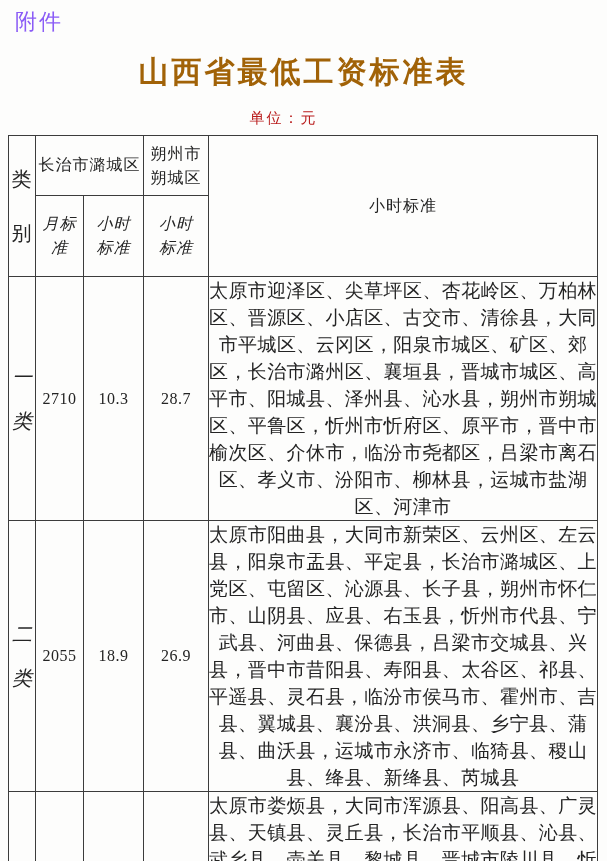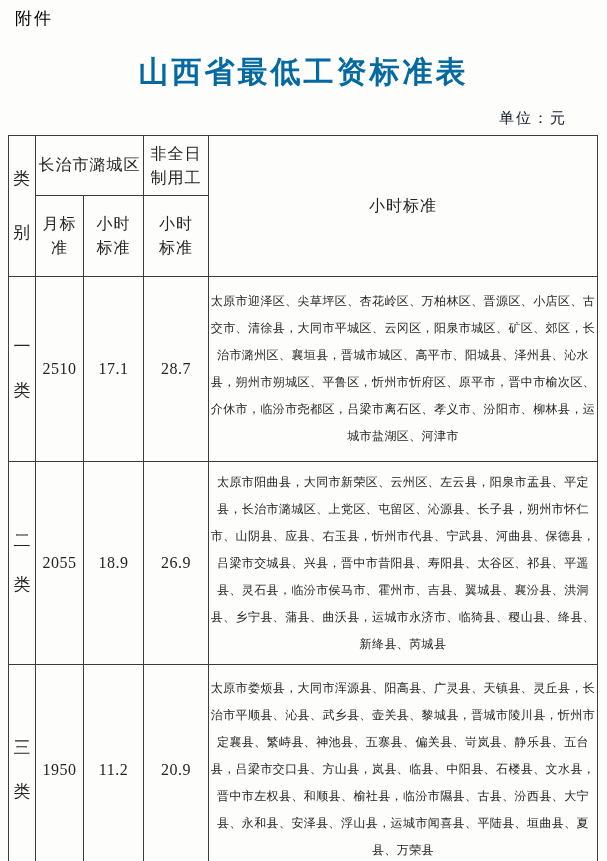--- a/index.html
+++ b/index.html
@@ -7,33 +7,33 @@
     width:607px; height:861px;
     background:#fdfdfc;
     color:#222;
     font-family:"Liberation Serif","DejaVu Serif",serif;
     position:relative;
     -webkit-font-smoothing:antialiased;
   }
   .attachment {
     position:absolute; top:7px; left:15px;
     font-family:"Liberation Sans","DejaVu Sans",sans-serif;
-    font-size:17px; color:#000000; letter-spacing:2px;
+    font-size:22px; color:#8b5cf6; letter-spacing:2px;
   }
   .title {
     padding-top:52px;
     text-align:center;
     font-size:30px; font-weight:bold;
-    letter-spacing:3px; color:#0369a1;
+    letter-spacing:3px; color:#a16207;
   }
   .unit-note {
-    text-align:right;
+    text-align:center;
     padding-right:40px;
     margin-top:16px; margin-bottom:7px;
-    font-size:15px; color:#0f172a; letter-spacing:2px;
+    font-size:15px; color:#b91c1c; letter-spacing:2px;
   }
   table.wage {
     border-collapse:collapse;
     table-layout:fixed;
     margin-left:8px;
     width:589px;
     background:#fdfdfc;
   }
   table.wage td, table.wage th {
     border:1.4px solid #3c3c3c;
@@ -47,40 +47,40 @@
   tr.hr1 { height:60px; }
   tr.hr2 { height:52px; }
   tr.r1  { height:185px; }
   tr.r2  { height:203px; }
   tr.r3  { height:210px; }
   .hdr { font-size:16px; letter-spacing:1px; }
   
   .stack2 {
     width:1.25em; margin:0 auto;
     word-break:break-all;
-    font-size:17px;
+    font-size:20px;
   }
   .cat-header .stack2 { line-height:54px; }
-  .cat-cell   .stack2 { line-height:44px; }
+  .cat-cell   .stack2 { line-height:44px;font-style:italic; }
   .sub2 {
     width:2.35em; margin:16px auto;
     word-break:break-all;
-    line-height:24px; font-size:16px;
+    line-height:24px; font-size:16px;font-style:italic;
   }
   .sub3 {
     width:3.3em; margin:0 auto;
     word-break:break-all;
     line-height:24px; font-size:16px;
   }
   .num { font-size:16px; letter-spacing:0.5px; }
   td.region-cell {
     text-align:justify;
     vertical-align:middle;
     padding:11px 11px 11px 13px;
-    font-size:12px;
+    font-size:19px;
     line-height:27px;
     letter-spacing:0.4px;
   }
 </style>
 </head>
 <body>
 
 <div class="attachment">附件</div>
 
 <div class="title">山西省最低工资标准表</div>
@@ -95,42 +95,42 @@
     <col style="width:65px">
     <col style="width:389px">
   </colgroup>
   <tbody>
     <tr class="hr1">
       <th rowspan="2" class="hdr cat-header">
         <div class="stack2">类别</div>
       </th>
       <th colspan="2" class="hdr">长治市潞城区</th>
       <th class="hdr">
-        <div class="sub3">非全日制用工</div>
+        <div class="sub3">朔州市朔城区</div>
       </th>
       <th rowspan="2" class="hdr">小时标准</th>
     </tr>
     <tr class="hr2">
       <th class="hdr">
         <div class="sub2">月标准</div>
       </th>
       <th class="hdr">
         <div class="sub2">小时标准</div>
       </th>
       <th class="hdr">
         <div class="sub2">小时标准</div>
       </th>
     </tr>
 
     <tr class="r1">
       <td class="cat-cell">
         <div class="stack2">一类</div>
       </td>
-      <td class="num">2510</td>
-      <td class="num">17.1</td>
+      <td class="num">2710</td>
+      <td class="num">10.3</td>
       <td class="num">28.7</td>
       <td class="region-cell">太原市迎泽区、尖草坪区、杏花岭区、万柏林区、晋源区、小店区、古交市、清徐县，大同市平城区、云冈区，阳泉市城区、矿区、郊区，长治市潞州区、襄垣县，晋城市城区、高平市、阳城县、泽州县、沁水县，朔州市朔城区、平鲁区，忻州市忻府区、原平市，晋中市榆次区、介休市，临汾市尧都区，吕梁市离石区、孝义市、汾阳市、柳林县，运城市盐湖区、河津市</td>
     </tr>
 
     <tr class="r2">
       <td class="cat-cell">
         <div class="stack2">二类</div>
       </td>
       <td class="num">2055</td>
       <td class="num">18.9</td>

